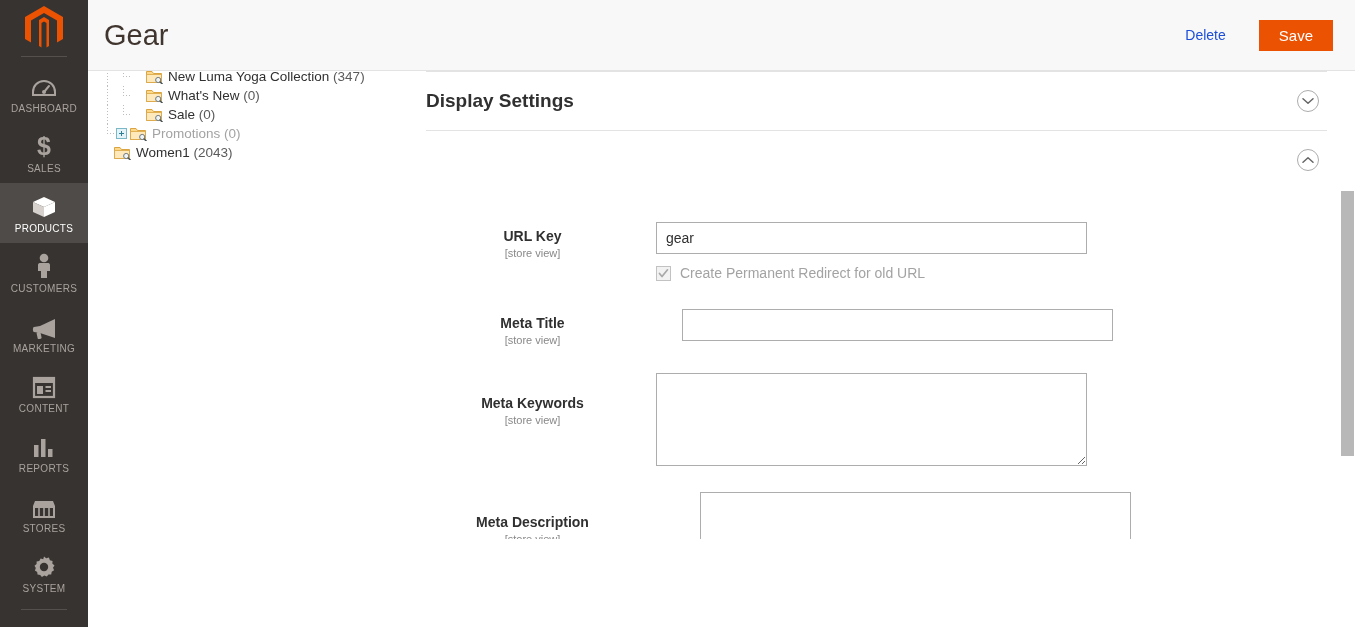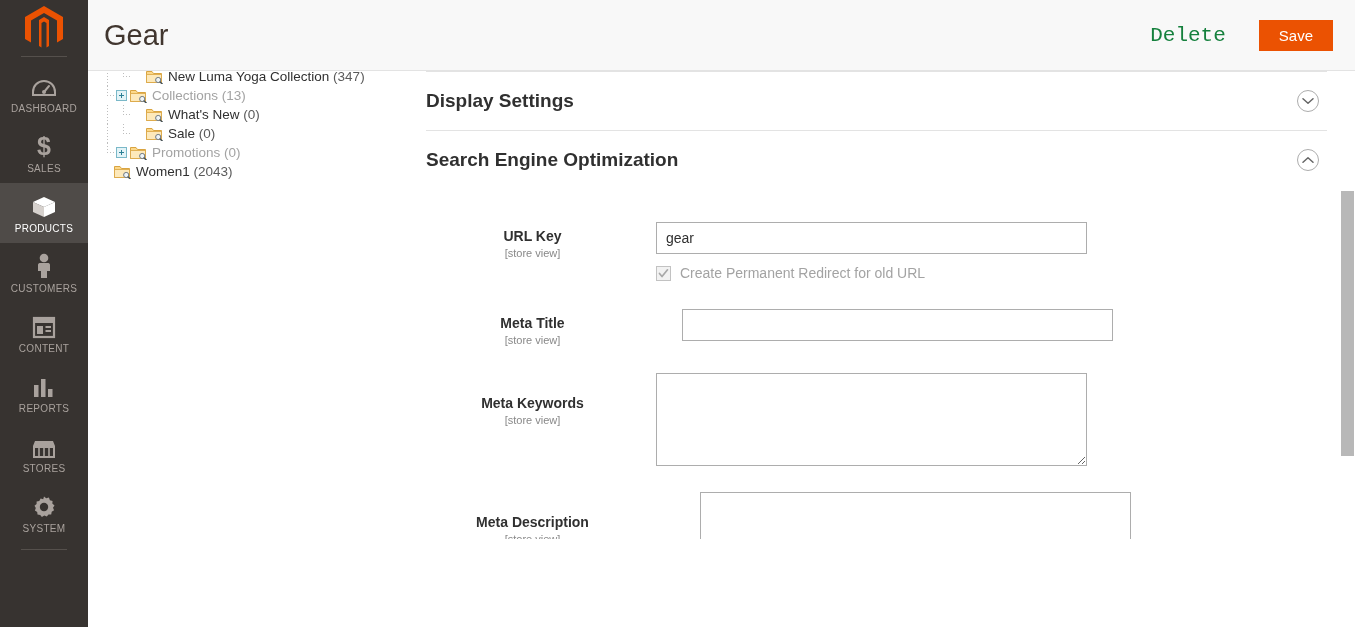--- a/index.html
+++ b/index.html
@@ -70,27 +70,27 @@
     font-size: 29px;
     font-weight: 400;
     color: #41362f;
     line-height: 1;
   }
   .header-actions {
     margin-left: auto; margin-right: 22px;
     display: flex; align-items: center; gap: 18px;
   }
   .btn-delete {
-    font-size: 21px;
-    color: #15803d;
+    font-size: 14px;
+    color: #1d4ed8;
     background: transparent;
     border: 1px solid transparent;
     padding: 9px 14px;
     cursor: pointer;
-    font-family: Liberation Mono, monospace;
+    font-family: Liberation Sans, sans-serif;
   }
   .btn-save {
     font-size: 15px;
     color: #ffffff;
     background: #eb5202;
     border: 1px solid #eb5202;
     padding: 6px 19px;
     cursor: pointer;
     font-family: inherit;
   }
@@ -340,20 +340,30 @@
     <div class="nav-item">
       <span class="nav-ico">
         <svg width="20" height="26" viewBox="0 0 20 26">
           <circle cx="10" cy="5" r="4.3" fill="#a9a29d"></circle>
           <path d="M4 12 C4 10.5 5 10 6.5 10 L13.5 10 C15 10 16 10.5 16 12 L16 18 L13 18 L13 25 L7 25 L7 18 L4 18 Z" fill="#a9a29d"></path>
         </svg>
       </span>
       <span class="nav-label">CUSTOMERS</span>
     </div>
 
+    <div class="nav-item">
+      <span class="nav-ico">
+        <svg width="27" height="22" viewBox="0 0 27 22">
+          <path d="M24 2 L9 9 L9 16 L24 21 Z" fill="#a9a29d"></path>
+          <path d="M9 9 L3 10 C1.5 10.3 1.5 14.7 3 15 L9 16 Z" fill="#a9a29d"></path>
+          <rect x="6" y="15" width="4" height="7" rx="1" fill="#a9a29d" transform="rotate(-12 8 18)"></rect>
+        </svg>
+      </span>
+      <span class="nav-label">MARKETING</span>
+    </div>
 
     <div class="nav-item">
       <span class="nav-ico">
         <svg width="24" height="23" viewBox="0 0 24 23">
           <rect x="2" y="2" width="20" height="19" fill="none" stroke="#a9a29d" stroke-width="2.2"></rect>
           <rect x="2" y="2" width="20" height="5" fill="#a9a29d"></rect>
           <rect x="5" y="10" width="6" height="8" fill="#a9a29d"></rect>
           <rect x="13.5" y="10" width="5.5" height="2" fill="#a9a29d"></rect>
           <rect x="13.5" y="14" width="5.5" height="2" fill="#a9a29d"></rect>
         </svg>
@@ -414,33 +424,20 @@
     <svg width="17" height="15" viewBox="0 0 17 15">
       <path d="M0.5 2.5 L0.5 13.5 L15.5 13.5 L15.5 4.5 L7.5 4.5 L6 2.5 Z" fill="#fcd88a" stroke="#d9a441" stroke-width="1"></path>
       <path d="M0.5 5.5 L15.5 5.5 L15.5 13.5 L0.5 13.5 Z" fill="#fde9bb" stroke="#d9a441" stroke-width="0.8"></path>
       <circle cx="12.2" cy="11" r="2.6" fill="#eef4f8" stroke="#6f7a83" stroke-width="1"></circle>
       <path d="M14.2 13 L16.3 15" stroke="#4a5459" stroke-width="1.5" stroke-linecap="round"></path>
     </svg>
           </span>
           <span class="tlabel">New Luma Yoga Collection <span class="tcount">(347)</span></span>
         </div>
         <div class="tnode">
-          <span class="guide elbow"></span>
-          <span class="expander"></span>
-          <span class="folder-ico">
-    <svg width="17" height="15" viewBox="0 0 17 15">
-      <path d="M0.5 2.5 L0.5 13.5 L15.5 13.5 L15.5 4.5 L7.5 4.5 L6 2.5 Z" fill="#fcd88a" stroke="#d9a441" stroke-width="1"></path>
-      <path d="M0.5 5.5 L15.5 5.5 L15.5 13.5 L0.5 13.5 Z" fill="#fde9bb" stroke="#d9a441" stroke-width="0.8"></path>
-      <circle cx="12.2" cy="11" r="2.6" fill="#eef4f8" stroke="#6f7a83" stroke-width="1"></circle>
-      <path d="M14.2 13 L16.3 15" stroke="#4a5459" stroke-width="1.5" stroke-linecap="round"></path>
-    </svg>
-          </span>
-          <span class="tlabel muted">Collections <span class="tcount">(13)</span></span>
-        </div>
-        <div class="tnode">
           <span class="guide line"></span>
           <span class="guide elbow"></span>
           <span style="flex: 0 0 14px;"></span>
           <span class="folder-ico">
     <svg width="17" height="15" viewBox="0 0 17 15">
       <path d="M0.5 2.5 L0.5 13.5 L15.5 13.5 L15.5 4.5 L7.5 4.5 L6 2.5 Z" fill="#fcd88a" stroke="#d9a441" stroke-width="1"></path>
       <path d="M0.5 5.5 L15.5 5.5 L15.5 13.5 L0.5 13.5 Z" fill="#fde9bb" stroke="#d9a441" stroke-width="0.8"></path>
       <circle cx="12.2" cy="11" r="2.6" fill="#eef4f8" stroke="#6f7a83" stroke-width="1"></circle>
       <path d="M14.2 13 L16.3 15" stroke="#4a5459" stroke-width="1.5" stroke-linecap="round"></path>
     </svg>
@@ -499,21 +496,20 @@
         <span class="toggle-circle">
           <svg width="12" height="8" viewBox="0 0 12 8">
             <path d="M1 1.8 L6 6.3 L11 1.8" fill="none" stroke="#666666" stroke-width="1.5" stroke-linecap="round" stroke-linejoin="round"></path>
           </svg>
         </span>
       </div>
 
       <div class="section-rule"></div>
 
       <div class="section-head">
-        <span class="section-title">Search Engine Optimization</span>
         <span class="toggle-circle">
           <svg width="12" height="8" viewBox="0 0 12 8">
             <path d="M1 6.2 L6 1.7 L11 6.2" fill="none" stroke="#666666" stroke-width="1.5" stroke-linecap="round" stroke-linejoin="round"></path>
           </svg>
         </span>
       </div>
 
       <div class="section-body">
 
         <div class="field-row">

